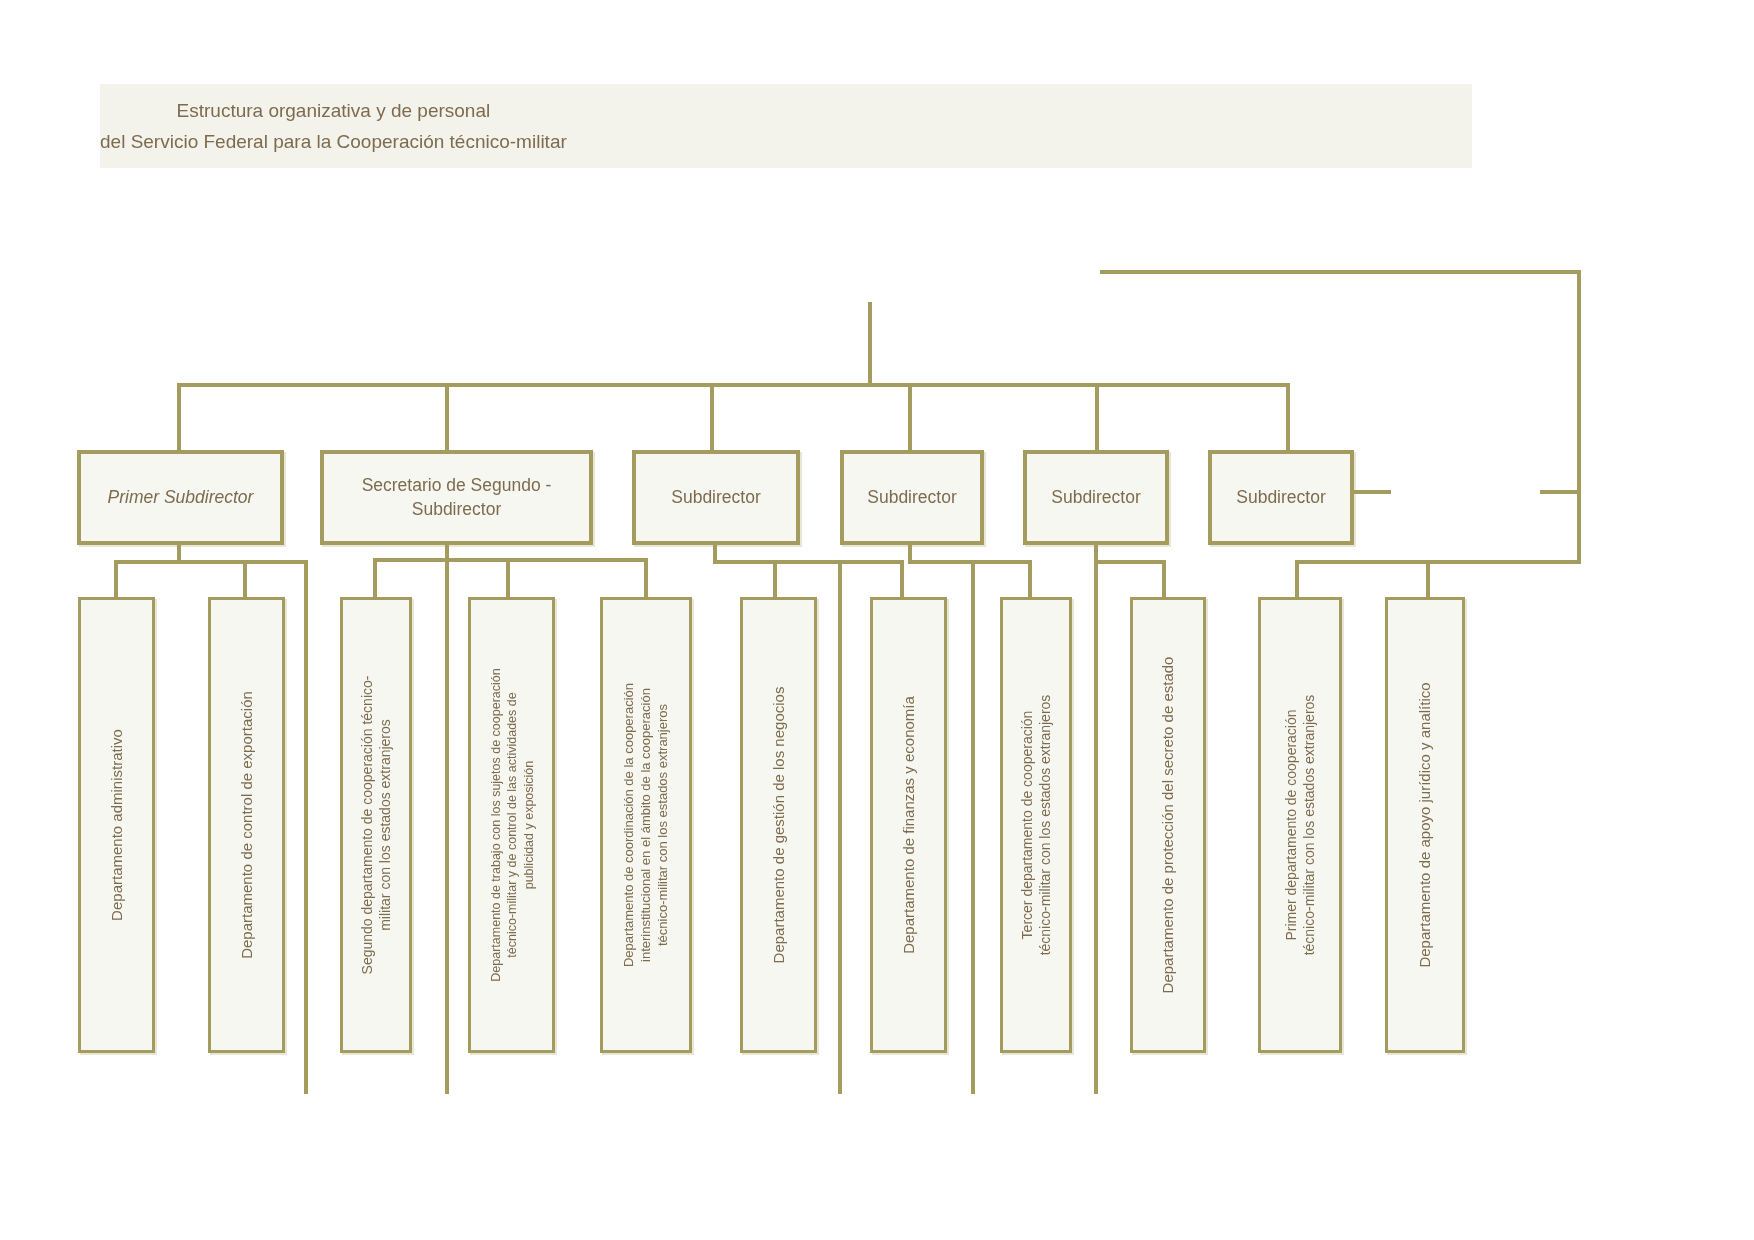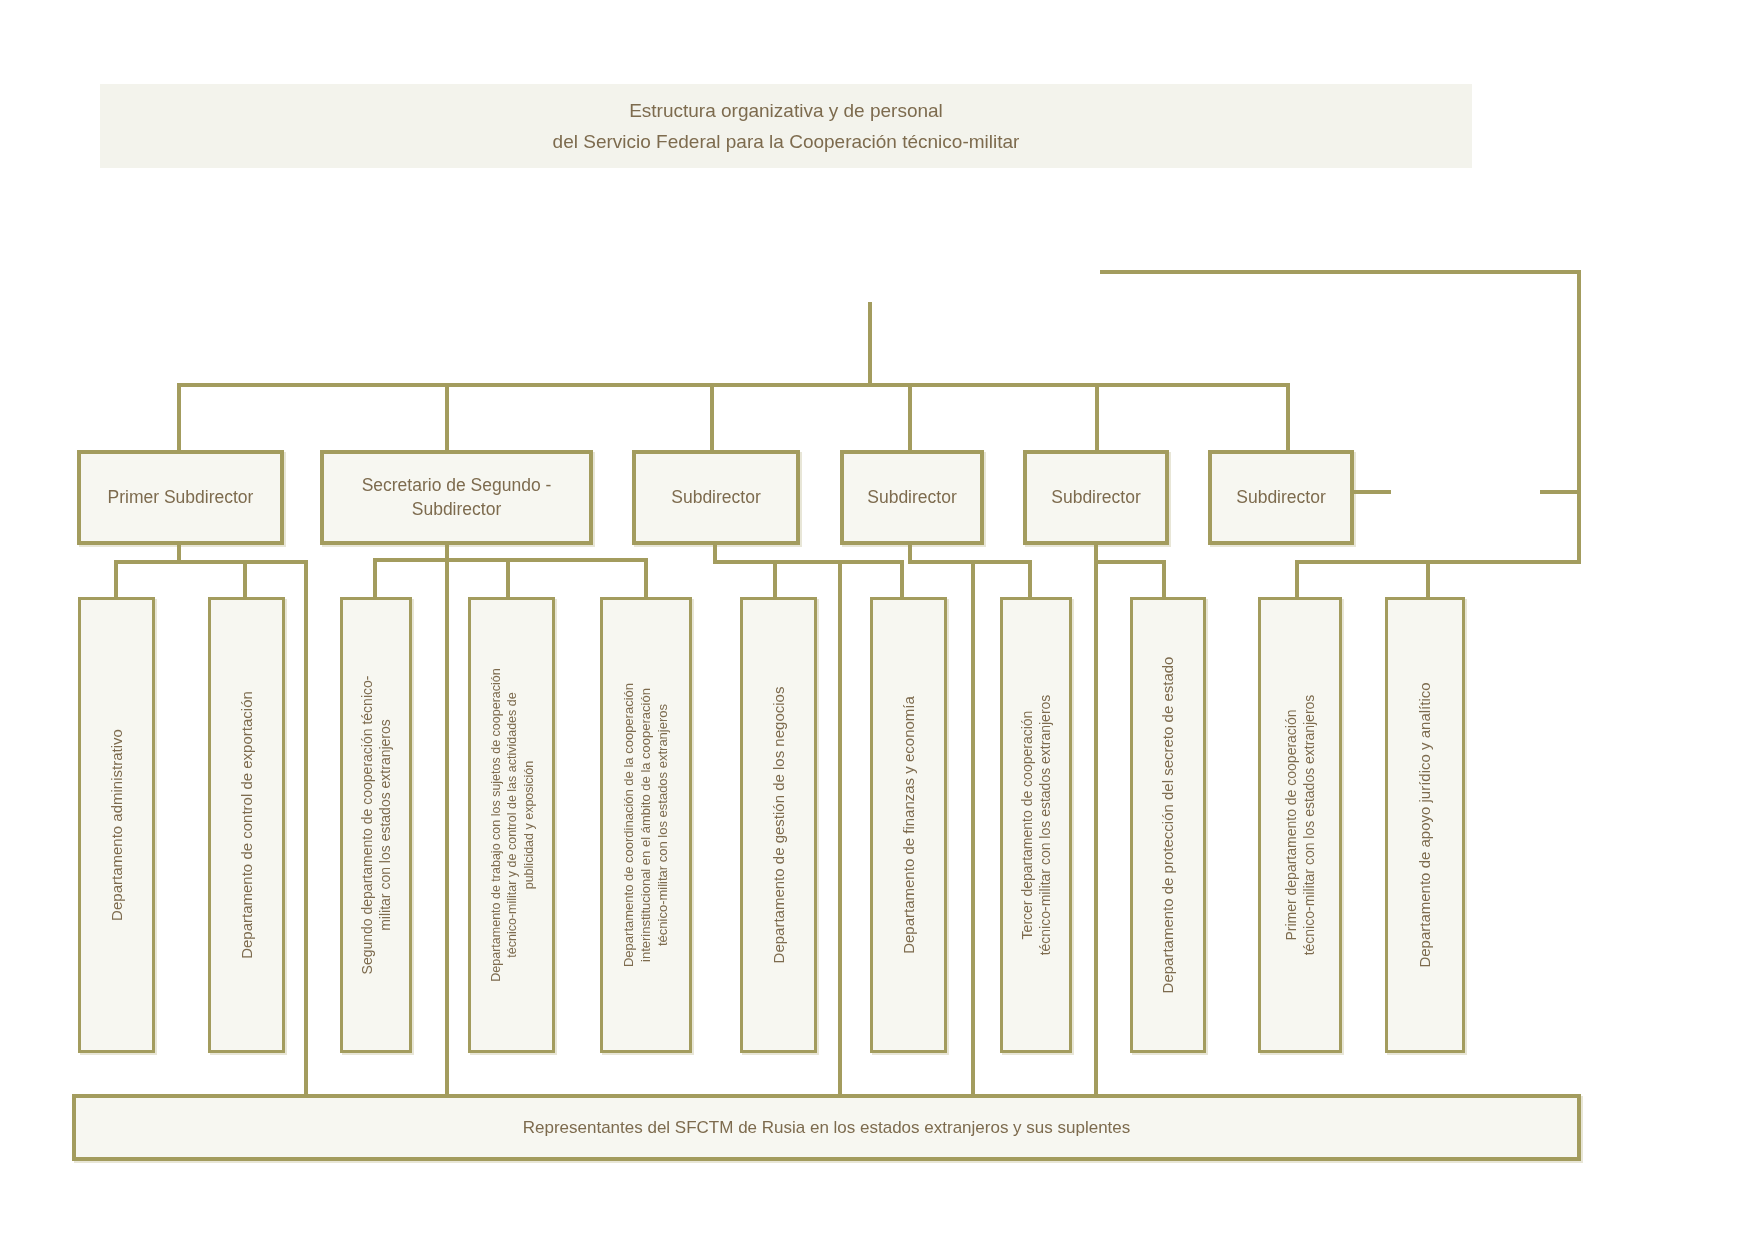--- a/index.html
+++ b/index.html
@@ -3,21 +3,21 @@
 <meta charset="utf-8">
 <style>
   html,body { margin:0; padding:0; background:#ffffff; }
   .stage {
     position:relative; width:1754px; height:1240px;
     font-family:"Liberation Sans", sans-serif;
     color:#7d6b4e; background:#ffffff; overflow:hidden;
   }
   .band {
     position:absolute; left:100px; top:84px; width:1372px; height:84px;
-    background:#f3f3ec; display:flex; align-items:center; justify-content:center;
+    background:#f3f3ec; display:flex; align-items:center; justify-content:flex-start;
   }
   .band .title {
     font-size:19px; line-height:1.65; text-align:center; white-space:pre-line; color:#7d6b4e;
   }
   .box {
     position:absolute; box-sizing:border-box;
     background:#f7f7f1; border:4px solid #a39c5e;
     display:flex; align-items:center; justify-content:center;
     text-align:center; white-space:pre-line; color:#7d6b4e;
     box-shadow:2px 2px 0 rgba(163,156,94,0.25);
@@ -39,21 +39,21 @@
 <body>
 
 <div class="stage">
 
   <div class="band">
     <div class="title">Estructura organizativa y de personal
 del Servicio Federal para la Cooperación técnico-militar</div>
   </div>
 
 
-  <div class="box lvl2" style="left:77px;width:207px;">
+  <div class="box lvl2" style="left:77px;width:207px;font-style:italic;">
     <span>Primer Subdirector</span>
   </div>
   <div class="box lvl2" style="left:320px;width:273px;">
     <span>Secretario de Segundo -
 Subdirector</span>
   </div>
   <div class="box lvl2" style="left:632px;width:168px;">
     <span>Subdirector</span>
   </div>
   <div class="box lvl2" style="left:840px;width:144px;">
@@ -100,23 +100,20 @@
     <div class="vtext">Departamento de protección del secreto de estado</div>
   </div>
   <div class="box dept" style="left:1258px;width:84px;font-size:14px;">
     <div class="vtext">Primer departamento de cooperación
 técnico-militar con los estados extranjeros</div>
   </div>
   <div class="box dept" style="left:1385px;width:80px;">
     <div class="vtext">Departamento de apoyo jurídico y analítico</div>
   </div>
 
-  <div class="box bottom-box">
-    <span>Representantes del SFCTM de Rusia en los estados extranjeros y sus suplentes</span>
-  </div>
 
   <div class="cl" style="left:868px;top:302px;width:4px;height:83px;"></div>
   <div class="cl" style="left:1100px;top:270px;width:481px;height:4px;"></div>
   <div class="cl" style="left:1577px;top:270px;width:4px;height:294px;"></div>
   <div class="cl" style="left:177px;top:383px;width:1113px;height:4px;"></div>
   <div class="cl" style="left:177px;top:387px;width:4px;height:63px;"></div>
   <div class="cl" style="left:445px;top:387px;width:4px;height:63px;"></div>
   <div class="cl" style="left:710px;top:387px;width:4px;height:63px;"></div>
   <div class="cl" style="left:908px;top:387px;width:4px;height:63px;"></div>
   <div class="cl" style="left:1095px;top:387px;width:4px;height:63px;"></div>

